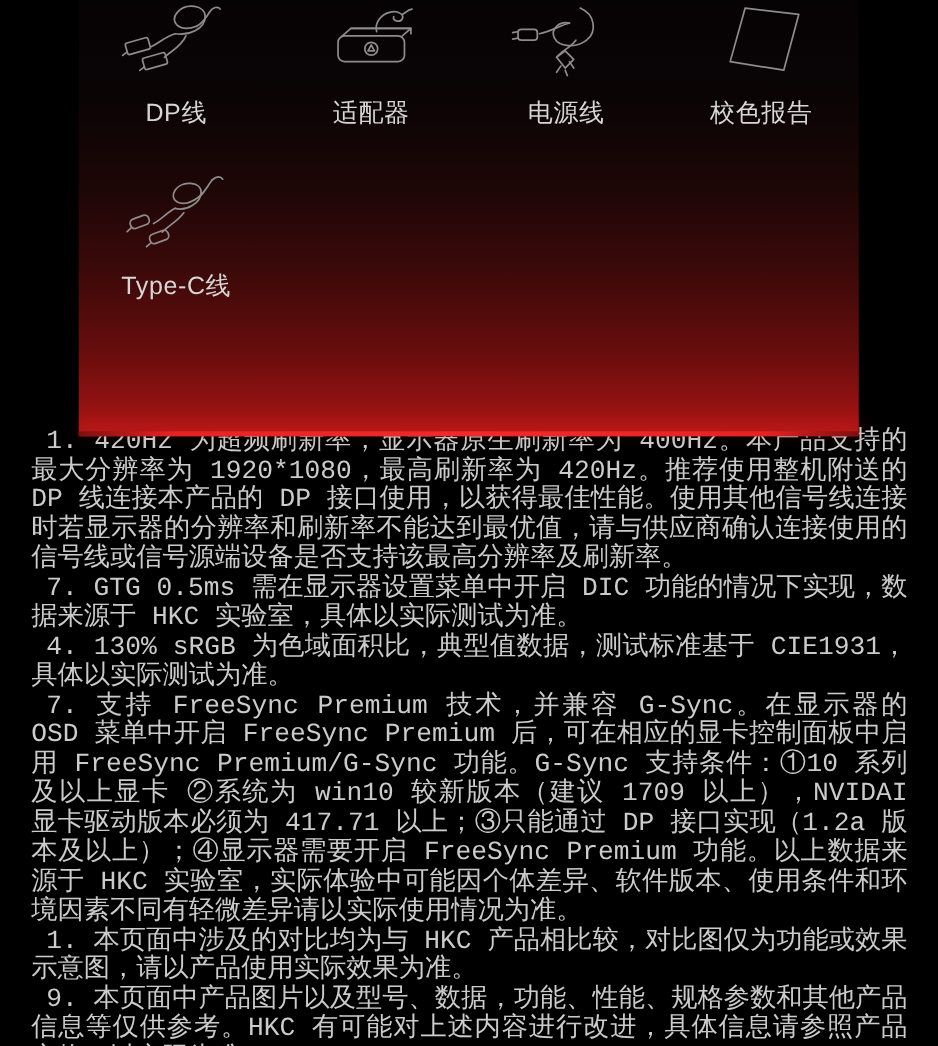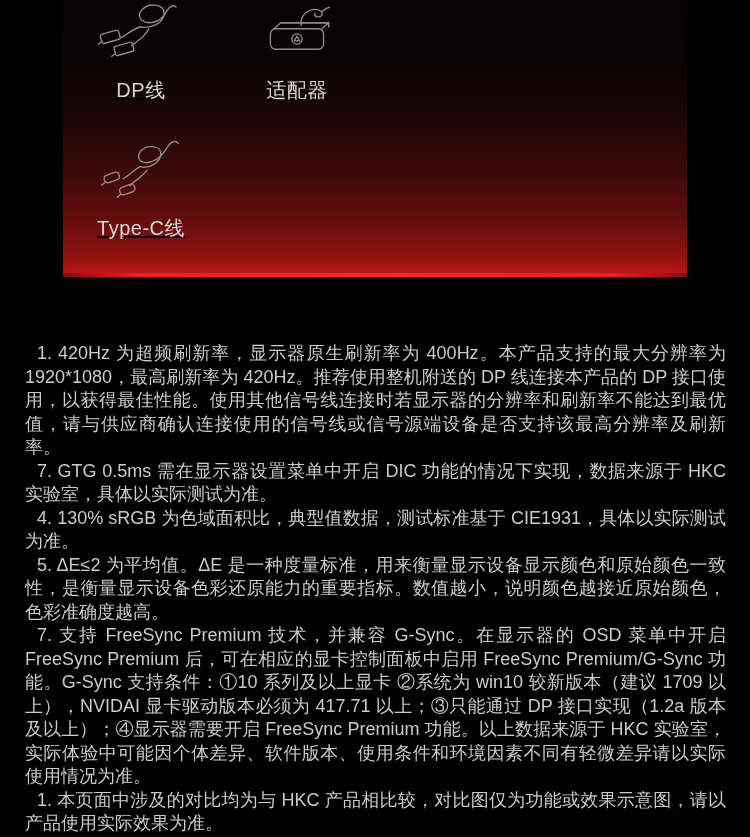--- a/index.html
+++ b/index.html
@@ -5,25 +5,24 @@
   html,body{margin:0;padding:0;}
   body{
     width:750px;height:837px;
     background:#000;
     font-family:"Liberation Sans","DejaVu Sans",sans-serif;
     overflow:hidden;
   }
   
   .banner{width:750px;height:297px;background:#000;}
   .banner-inner{
-    width:624px;height:277px;margin:0 auto;position:relative;
+    width:624px;height:349px;margin:0 auto;position:relative;
     background:linear-gradient(to bottom,
       #060304 0%, #0a0405 22%, #1c0606 42%,
       #3c0909 62%, #660d0d 80%, #8f1111 92%, #b51717 100%);
-    text-decoration:underline;
   }
   .glow-line{
     position:absolute;left:0;bottom:0;width:100%;height:4px;
     background:linear-gradient(to right,#7e0f0f,#e62222 12%,#f02a2a 50%,#e62222 88%,#7e0f0f);
     box-shadow:0 -5px 12px rgba(235,35,35,.55);
   }
   .acc-row{display:flex;width:100%;}
   .acc-row.row1{padding-top:2px;}
   .acc-row.row2{margin-top:36px;}
   .acc-item{
@@ -31,23 +30,23 @@
   }
   .acc-icon{height:62px;display:flex;align-items:center;justify-content:center;}
   .acc-icon svg{stroke:#9b9b9b;fill:none;stroke-width:1.6;stroke-linecap:round;stroke-linejoin:round;opacity:.9;}
   .acc-label{
     margin-top:13px;color:#d6d6d6;font-size:20px;letter-spacing:.5px;
     text-align:center;white-space:nowrap;
   }
   
   .notes{padding:45px 24px 0 25px;}
   .notes p{
-    margin:0;color:#cbcbcb;font-size:18px;line-height:23.5px;
+    margin:0;color:#cbcbcb;font-size:21px;line-height:23.5px;
     text-align:justify;text-indent:12px;
-    font-family:Liberation Sans, sans-serif;
+    font-family:Liberation Mono, monospace;
   }
 </style>
 </head>
 <body>
 
 <div class="banner">
   <div class="banner-inner">
 
     <div class="acc-row row1">
 
@@ -76,21 +75,43 @@
             <rect x="24" y="30" width="62" height="24" rx="6"></rect>
             <path d="M28 30 l8 -7 h56 l-8 7"></path>
             <path d="M36 23 h56 v5"></path>
             <circle cx="55" cy="42" r="6"></circle>
             <path d="M55 38.5 l3 5.5 h-6 z"></path>
           </svg>
         </span>
         <span class="acc-label">适配器</span>
       </div>
 
+      <div class="acc-item">
+        <span class="acc-icon">
+          <svg width="96" height="60" viewBox="0 0 110 70">
+            <path d="M68 4 c14 6 16 22 6 30 c-10 8 -26 6 -30 -2 c-4 -8 4 -16 14 -14"></path>
+            <path d="M58 18 c-8 2 -18 8 -28 10"></path>
+            <path d="M64 34 c-6 8 -14 10 -18 16"></path>
+            <rect x="10" y="24" width="18" height="10" rx="3"></rect>
+            <path d="M10 26 l-5 1 M10 32 l-5 1"></path>
+            <path d="M46 50 l8 -6 l8 8 l-8 8 z"></path>
+            <path d="M50 58 l-4 6 M58 54 l4 6 M54 62 l2 5"></path>
+          </svg>
+        </span>
+        <span class="acc-label">电源线</span>
+      </div>
 
+      <div class="acc-item">
+        <span class="acc-icon">
+          <svg width="96" height="60" viewBox="0 0 110 70">
+            <polygon points="40,4 90,10 76,62 26,54"></polygon>
+          </svg>
+        </span>
+        <span class="acc-label">校色报告</span>
+      </div>
 
     </div>
 
     <div class="acc-row row2">
 
       <div class="acc-item">
         <span class="acc-icon">
           <svg width="96" height="64" viewBox="0 0 110 74">
             <path d="M88 6 c4 -4 8 -4 10 -1"></path>
             <path d="M88 6 c-6 8 -8 14 -16 18"></path>
@@ -109,17 +130,16 @@
     </div>
 
     <div class="glow-line"></div>
   </div>
 </div>
 
 <section class="notes">
   <p>1.  420Hz 为超频刷新率，显示器原生刷新率为 400Hz。本产品支持的最大分辨率为 1920*1080，最高刷新率为 420Hz。推荐使用整机附送的 DP 线连接本产品的 DP 接口使用，以获得最佳性能。使用其他信号线连接时若显示器的分辨率和刷新率不能达到最优值，请与供应商确认连接使用的信号线或信号源端设备是否支持该最高分辨率及刷新率。</p>
   <p>7.  GTG 0.5ms 需在显示器设置菜单中开启 DIC 功能的情况下实现，数据来源于 HKC 实验室，具体以实际测试为准。</p>
   <p>4.  130% sRGB 为色域面积比，典型值数据，测试标准基于 CIE1931，具体以实际测试为准。</p>
-  <p>5.  ΔE≤2 为平均值。ΔE 是一种度量标准，用来衡量显示设备显示颜色和原始颜色一致性，是衡量显示设备色彩还原能力的重要指标。数值越小，说明颜色越接近原始颜色，色彩准确度越高。</p>
   <p>7.  支持 FreeSync Premium 技术，并兼容 G-Sync。在显示器的 OSD 菜单中开启 FreeSync Premium 后，可在相应的显卡控制面板中启用 FreeSync Premium/G-Sync 功能。G-Sync 支持条件：①10 系列及以上显卡 ②系统为 win10 较新版本（建议 1709 以上），NVIDAI 显卡驱动版本必须为 417.71 以上；③只能通过 DP 接口实现（1.2a 版本及以上）；④显示器需要开启 FreeSync Premium 功能。以上数据来源于 HKC 实验室，实际体验中可能因个体差异、软件版本、使用条件和环境因素不同有轻微差异请以实际使用情况为准。</p>
   <p>1.  本页面中涉及的对比均为与 HKC 产品相比较，对比图仅为功能或效果示意图，请以产品使用实际效果为准。</p>
   <p>9.  本页面中产品图片以及型号、数据，功能、性能、规格参数和其他产品信息等仅供参考。HKC 有可能对上述内容进行改进，具体信息请参照产品实物，以实际为准。</p>
 </section>
 
 </body></html>

